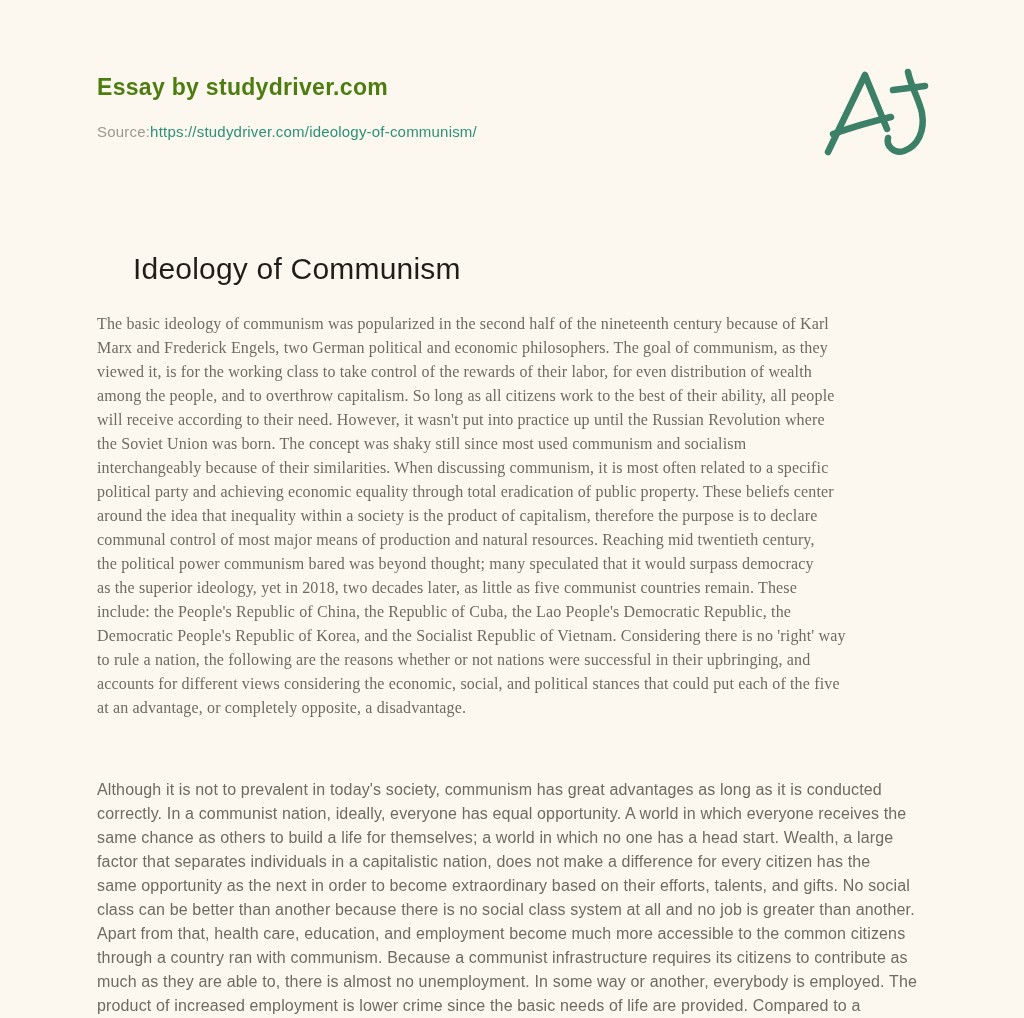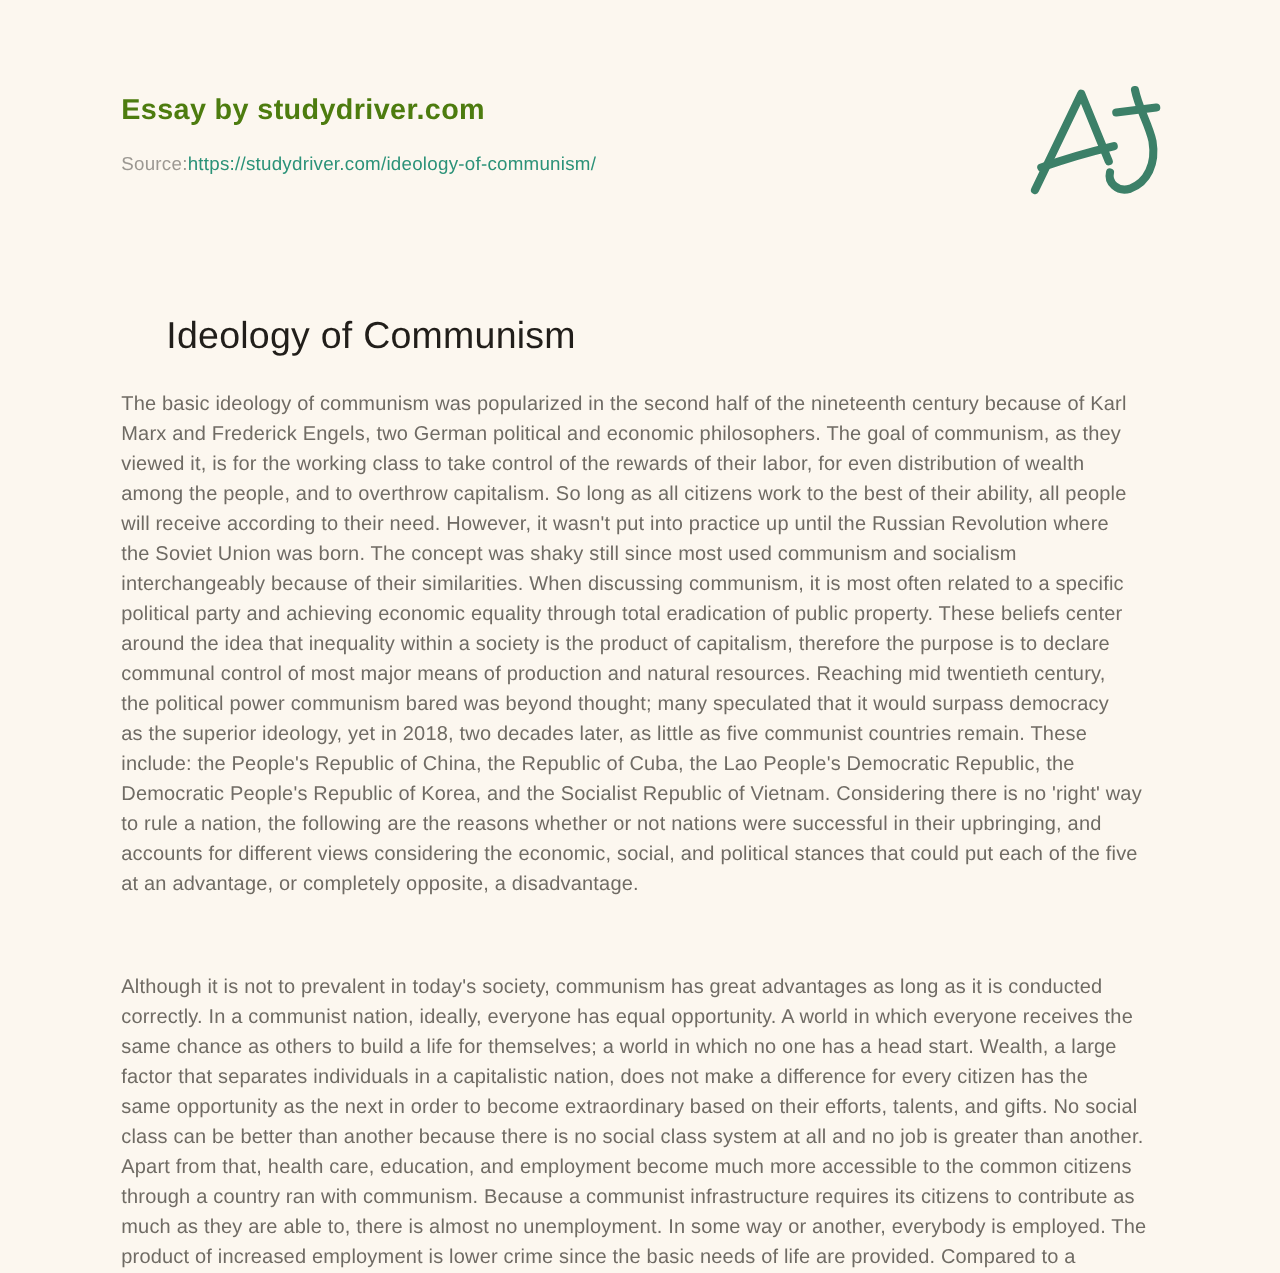--- a/index.html
+++ b/index.html
@@ -57,21 +57,21 @@
   .essay-paragraph {
     position: absolute;
     left: 97px;
     width: 860px;
     font-size: 16px;
     line-height: 24px;
     color: #6f6b64;
     letter-spacing: 0.15px;
     white-space: pre;
   }
-  .para-1 { top: 312px; }
+  .para-1 { top: 312px; font-family: Liberation Serif, serif; }
   .para-2 { top: 742px; margin-top: 36px; }
 </style>
 </head>
 <body>
 
 <div class="header-title">Essay by studydriver.com</div>
 
 <div class="source-row">
   <span class="source-label">Source:</span><a class="source-link" href="#">https://studydriver.com/ideology-of-communism/</a>
 </div>

